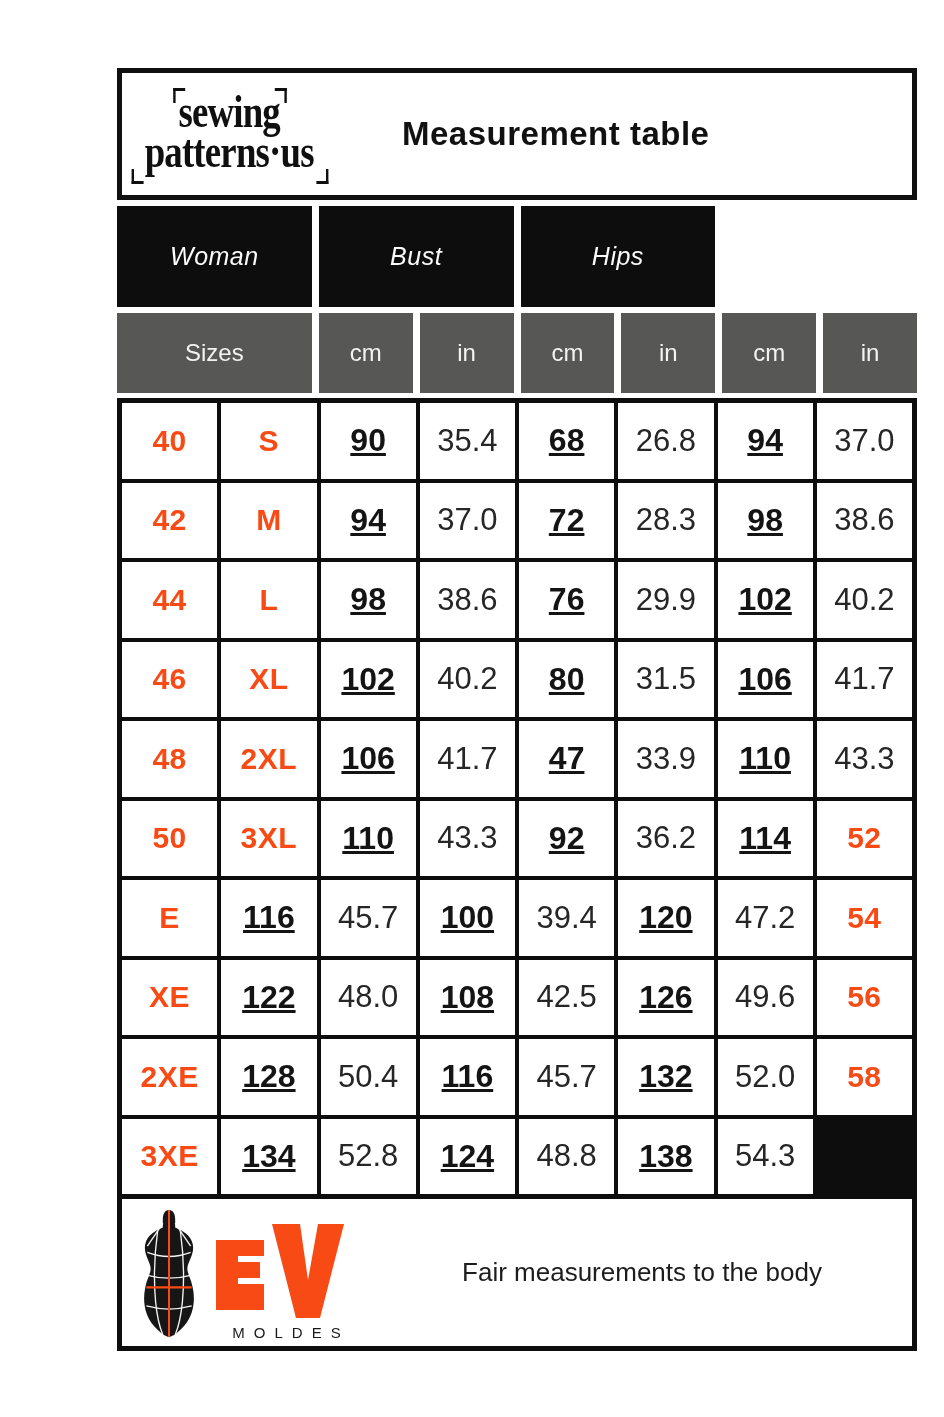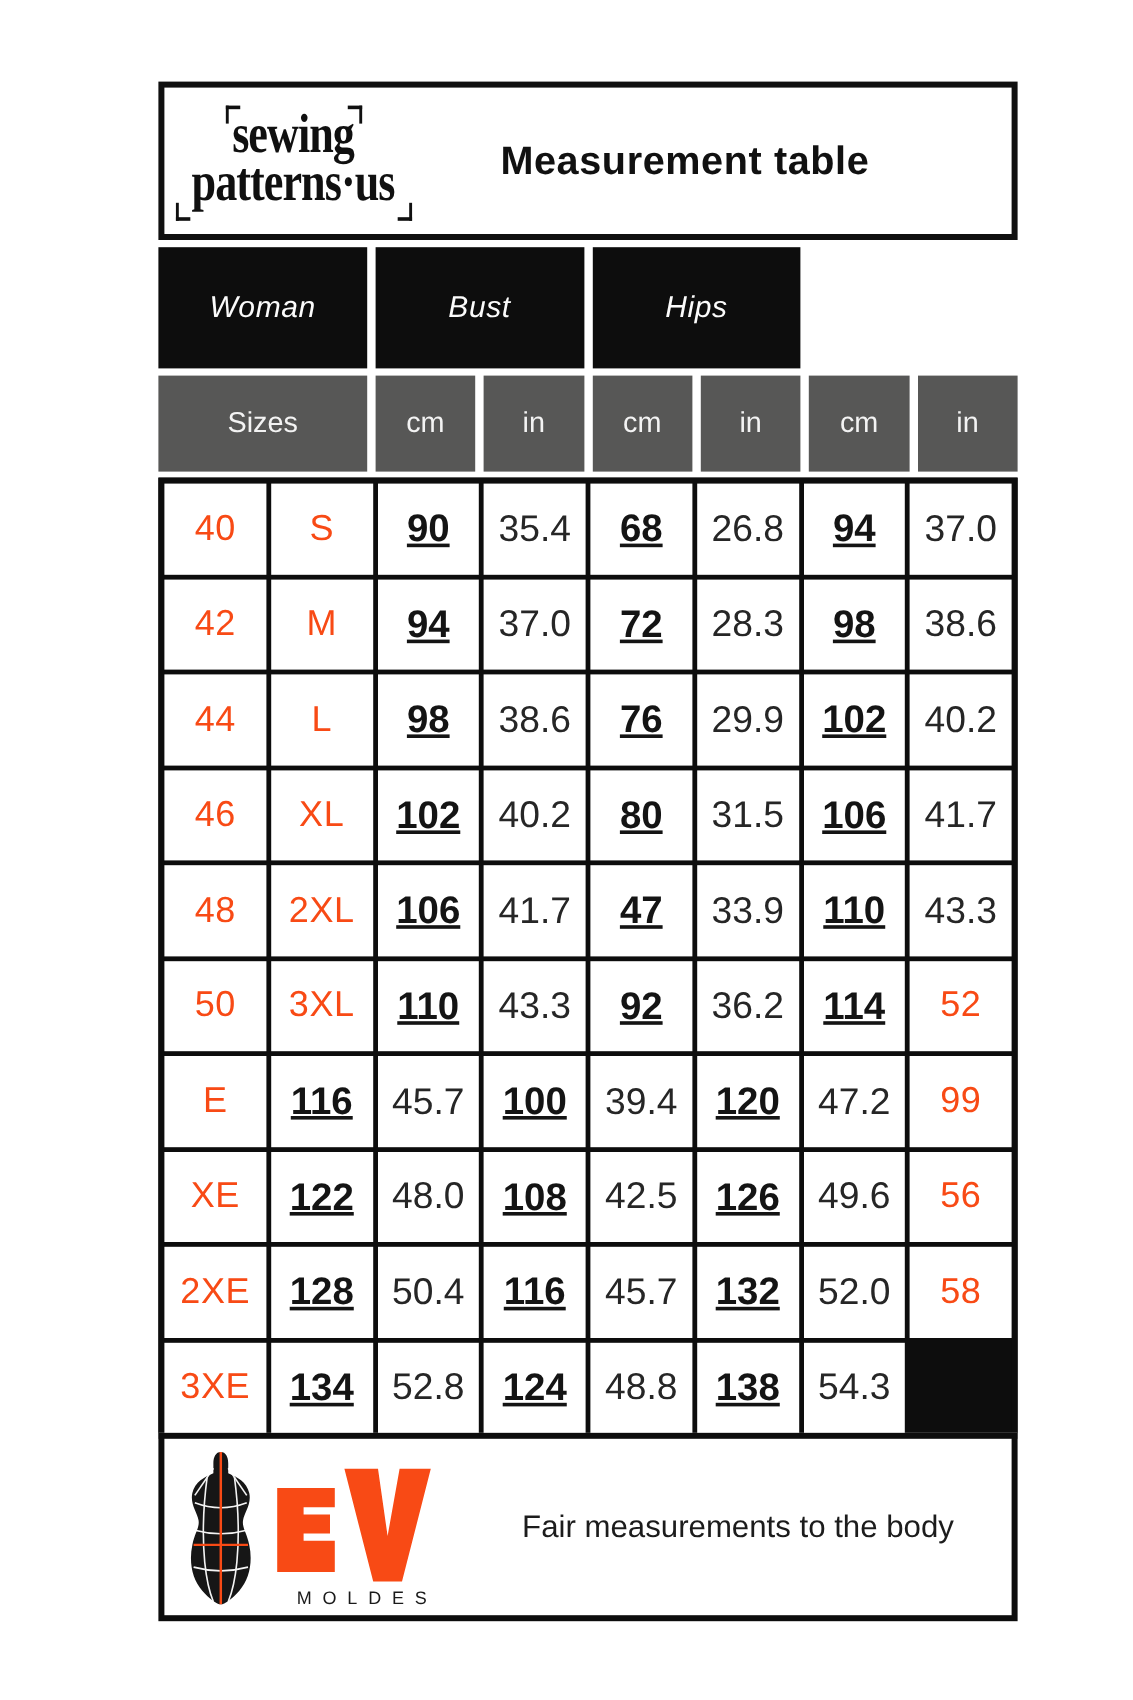--- a/index.html
+++ b/index.html
@@ -7,22 +7,22 @@
   body { font-family:"Liberation Sans","DejaVu Sans",sans-serif; }
 
   .page {
     position:relative;
     width:944px; height:1417px;
     background:#ffffff;
     overflow:hidden;
   }
   .sheet {
     position:absolute;
-    left:132px; top:68px;
-    width:716px;
+    left:117px; top:68px;
+    width:800px;
   }
 
   
   .header-box {
     height:132px;
     border:5px solid #101010;
     display:flex;
     align-items:center;
     background:#ffffff;
   }
@@ -94,21 +94,21 @@
     background:#0d0d0d;
     display:grid;
     grid-template-columns:repeat(8,1fr);
     grid-auto-rows:75.5px;
     gap:4px;
   }
   .data-grid .cell {
     background:#ffffff;
     display:flex; align-items:center; justify-content:center;
   }
-  .c-orange { color:#f84a15; font-weight:normal; font-size:30px; letter-spacing:0.5px; }
+  .c-orange { color:#f84a15; font-weight:bold; font-size:30px; letter-spacing:0.5px; }
   .c-cm     { color:#141414; font-weight:bold; font-size:32px;text-decoration:underline; }
   .c-in     { color:#262626; font-weight:normal; font-size:31px; }
 
   
   .footer-box {
     margin-top:-5px;
     height:157px;
     border:5px solid #0d0d0d;
     background:#ffffff;
     display:flex;
@@ -222,21 +222,21 @@
         <div class="cell c-in">36.2</div>
         <div class="cell c-cm">114</div>
         <div class="cell c-orange">52</div>
         <div class="cell c-orange">E</div>
         <div class="cell c-cm">116</div>
         <div class="cell c-in">45.7</div>
         <div class="cell c-cm">100</div>
         <div class="cell c-in">39.4</div>
         <div class="cell c-cm">120</div>
         <div class="cell c-in">47.2</div>
-        <div class="cell c-orange">99</div>
+        <div class="cell c-orange">54</div>
         <div class="cell c-orange">XE</div>
         <div class="cell c-cm">122</div>
         <div class="cell c-in">48.0</div>
         <div class="cell c-cm">108</div>
         <div class="cell c-in">42.5</div>
         <div class="cell c-cm">126</div>
         <div class="cell c-in">49.6</div>
         <div class="cell c-orange">56</div>
         <div class="cell c-orange">2XE</div>
         <div class="cell c-cm">128</div>

